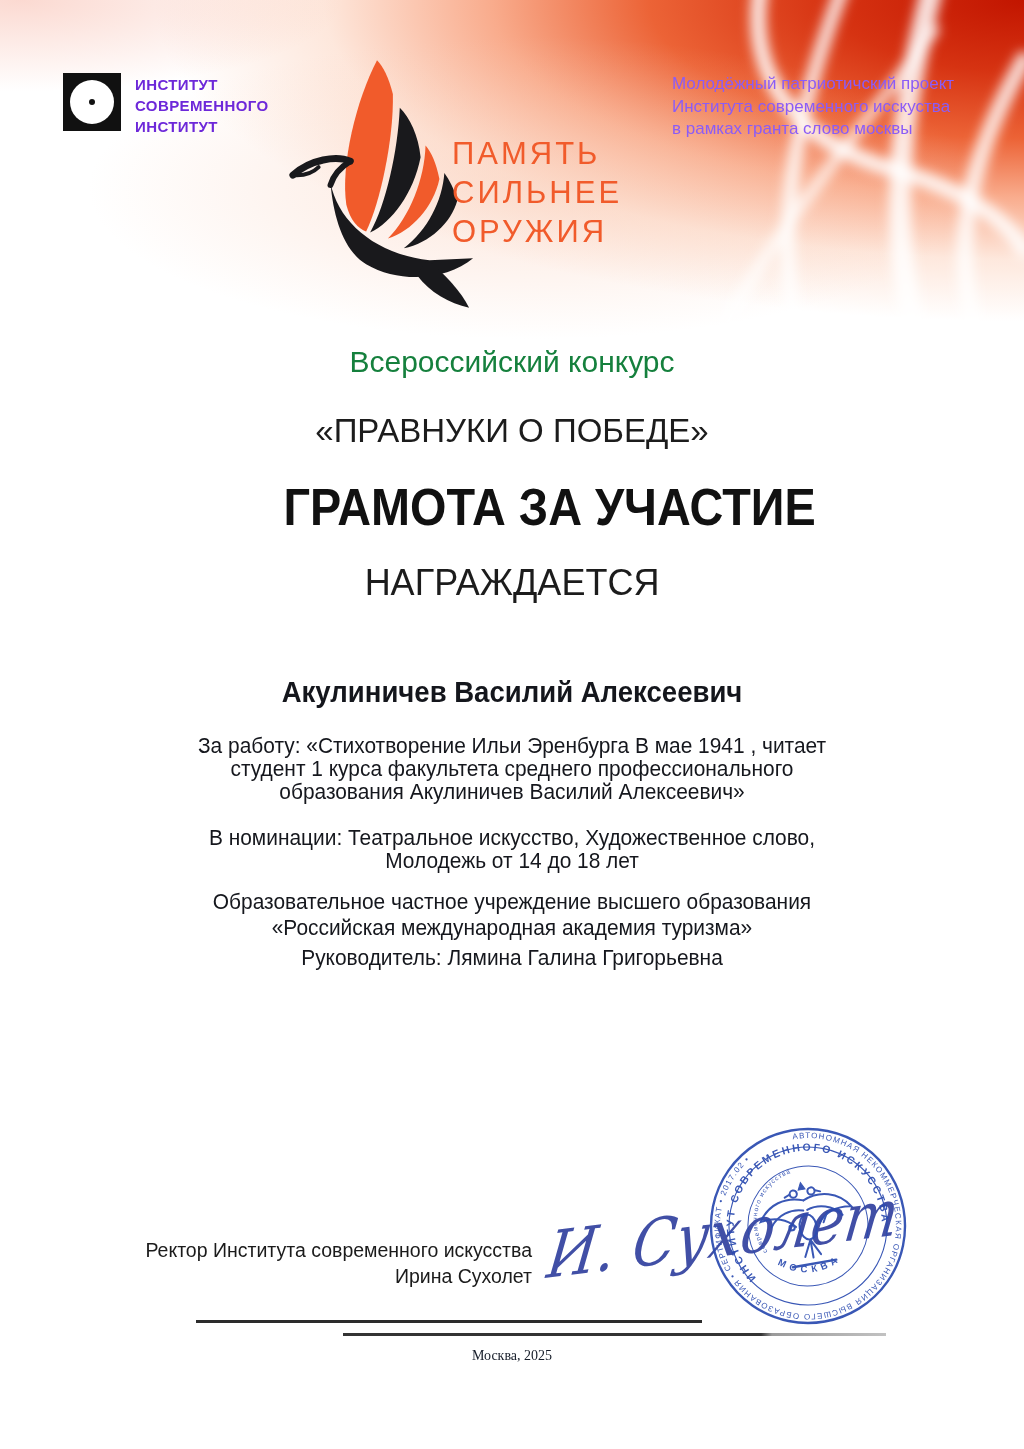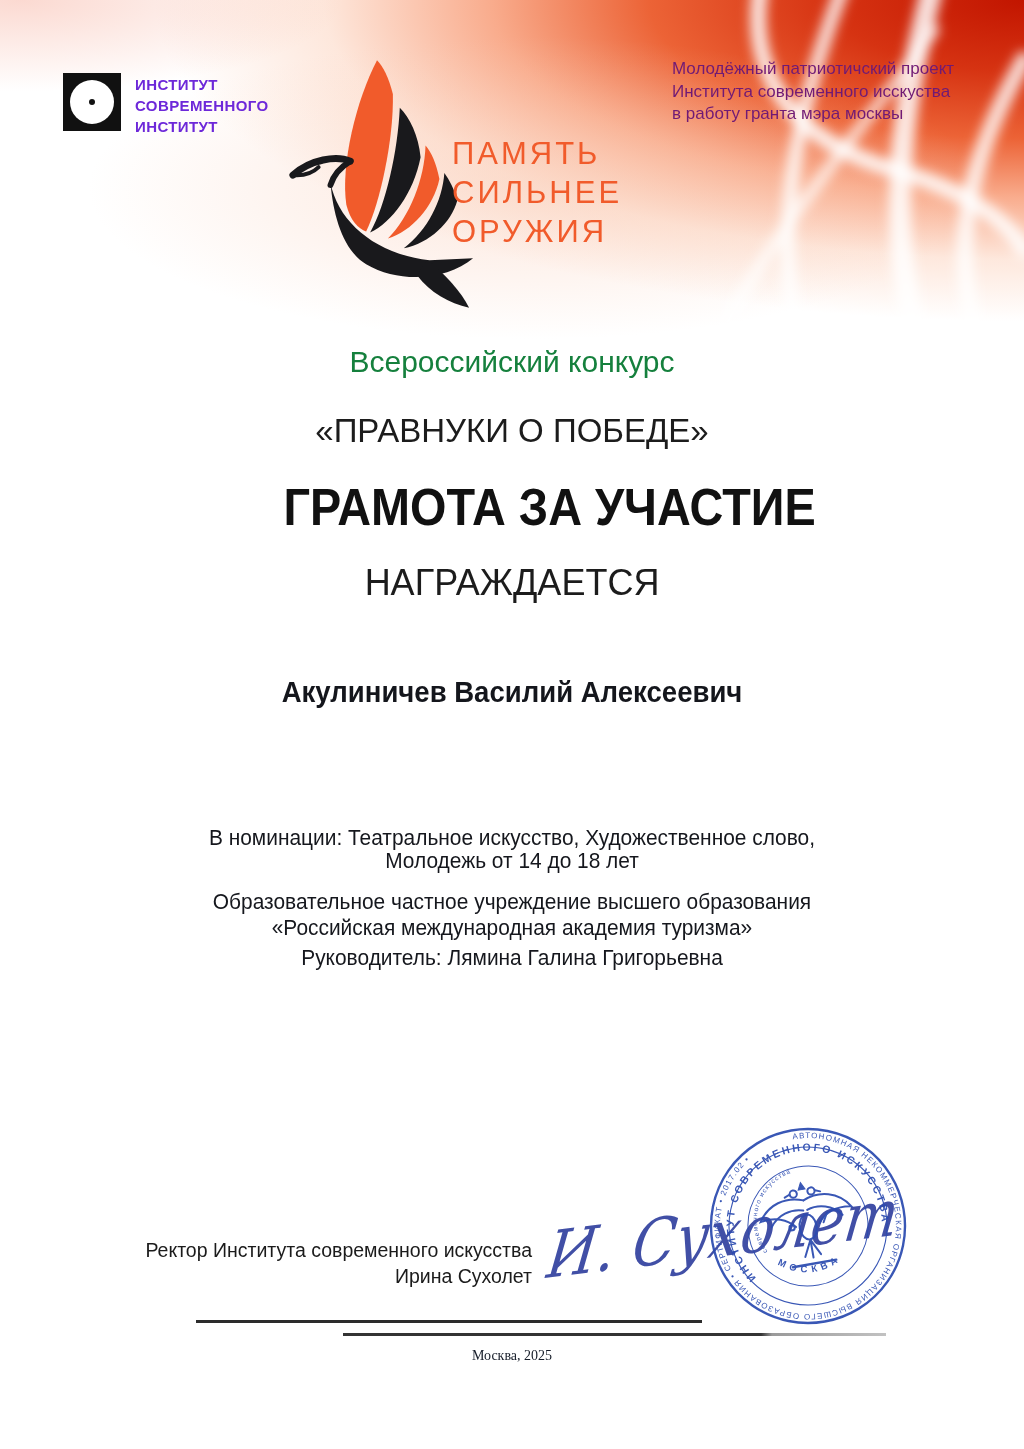--- a/index.html
+++ b/index.html
@@ -23,21 +23,21 @@
   .isi-circle{width:44px;height:44px;border-radius:50%;background:#fff;display:flex;align-items:center;justify-content:center;}
   .isi-dot{width:6px;height:6px;border-radius:50%;background:#111;}
   .isi-text{margin-left:14px;padding-top:1px;font-size:15px;font-weight:700;letter-spacing:.4px;color:#6d28d9;line-height:21px;}
   .isi-text span{display:block;}
   
   .bird{position:absolute;left:281px;top:56px;}
   
   .memory{position:absolute;left:452px;top:134px;color:#F15B2B;font-size:31px;line-height:39px;letter-spacing:3px;font-weight:400;}
   .memory span{display:block;}
   
-  .note{position:absolute;left:672px;top:58px;font-size:17px;line-height:22.5px;color:#701a75;}
+  .note{position:absolute;left:672px;top:73px;font-size:17px;line-height:22.5px;color:#8b5cf6;}
   .note span{display:block;}
   
   .cline{position:absolute;left:0;width:1024px;text-align:center;}
   .contest1{top:345px;font-size:30px;color:#15803d;}
   .contest2{top:412px;font-size:33px;color:#1c1c1c;}
   .award{top:477px;font-size:52px;font-weight:700;color:#111;margin-left:38px;}
   .award .sq{display:inline-block;transform:scaleX(.9);transform-origin:center;white-space:nowrap;}
   .awarded{top:562px;font-size:36px;color:#1c1c1c;}
   .cond{display:block;transform:scaleX(.95);transform-origin:center;white-space:nowrap;}
   .rname{top:676px;font-size:29px;font-weight:700;color:#14161c;}
@@ -114,33 +114,38 @@
 
   <div class="memory">
     <span>ПАМЯТЬ</span>
     <span>СИЛЬНЕЕ</span>
     <span>ОРУЖИЯ</span>
   </div>
 
   <div class="note">
     <span>Молодёжный патриотичский проект</span>
     <span>Института современного исскуства</span>
-    <span>в работу гранта мэра москвы</span>
+    <span>в рамках гранта слово москвы</span>
   </div>
 
   <div class="cline contest1">Всероссийский конкурс</div>
   <div class="cline contest2">«ПРАВНУКИ О ПОБЕДЕ»</div>
 
   <div class="cline award"><span class="sq">ГРАМОТА ЗА УЧАСТИЕ</span></div>
   <div class="cline awarded">НАГРАЖДАЕТСЯ</div>
 
   <div class="cline rname">
       <span class="cond">Акулиничев Василий Алексеевич</span>
     </div>
 
+  <div class="block work">
+    <span class="cond">За работу: «Стихотворение Ильи Эренбурга В мае 1941 , читает</span>
+    <span class="cond">студент 1 курса факультета среднего профессионального</span>
+    <span class="cond">образования Акулиничев Василий  Алексеевич»</span>
+  </div>
 
   <div class="block nomin">
     <span class="cond">В номинации: Театральное искусство, Художественное слово,</span>
     <span class="cond">Молодежь от 14 до 18 лет</span>
   </div>
 
   <div class="block org">
     <span class="cond">Образовательное частное учреждение высшего образования</span>
     <span class="cond">«Российская международная академия туризма»</span>
   </div>

